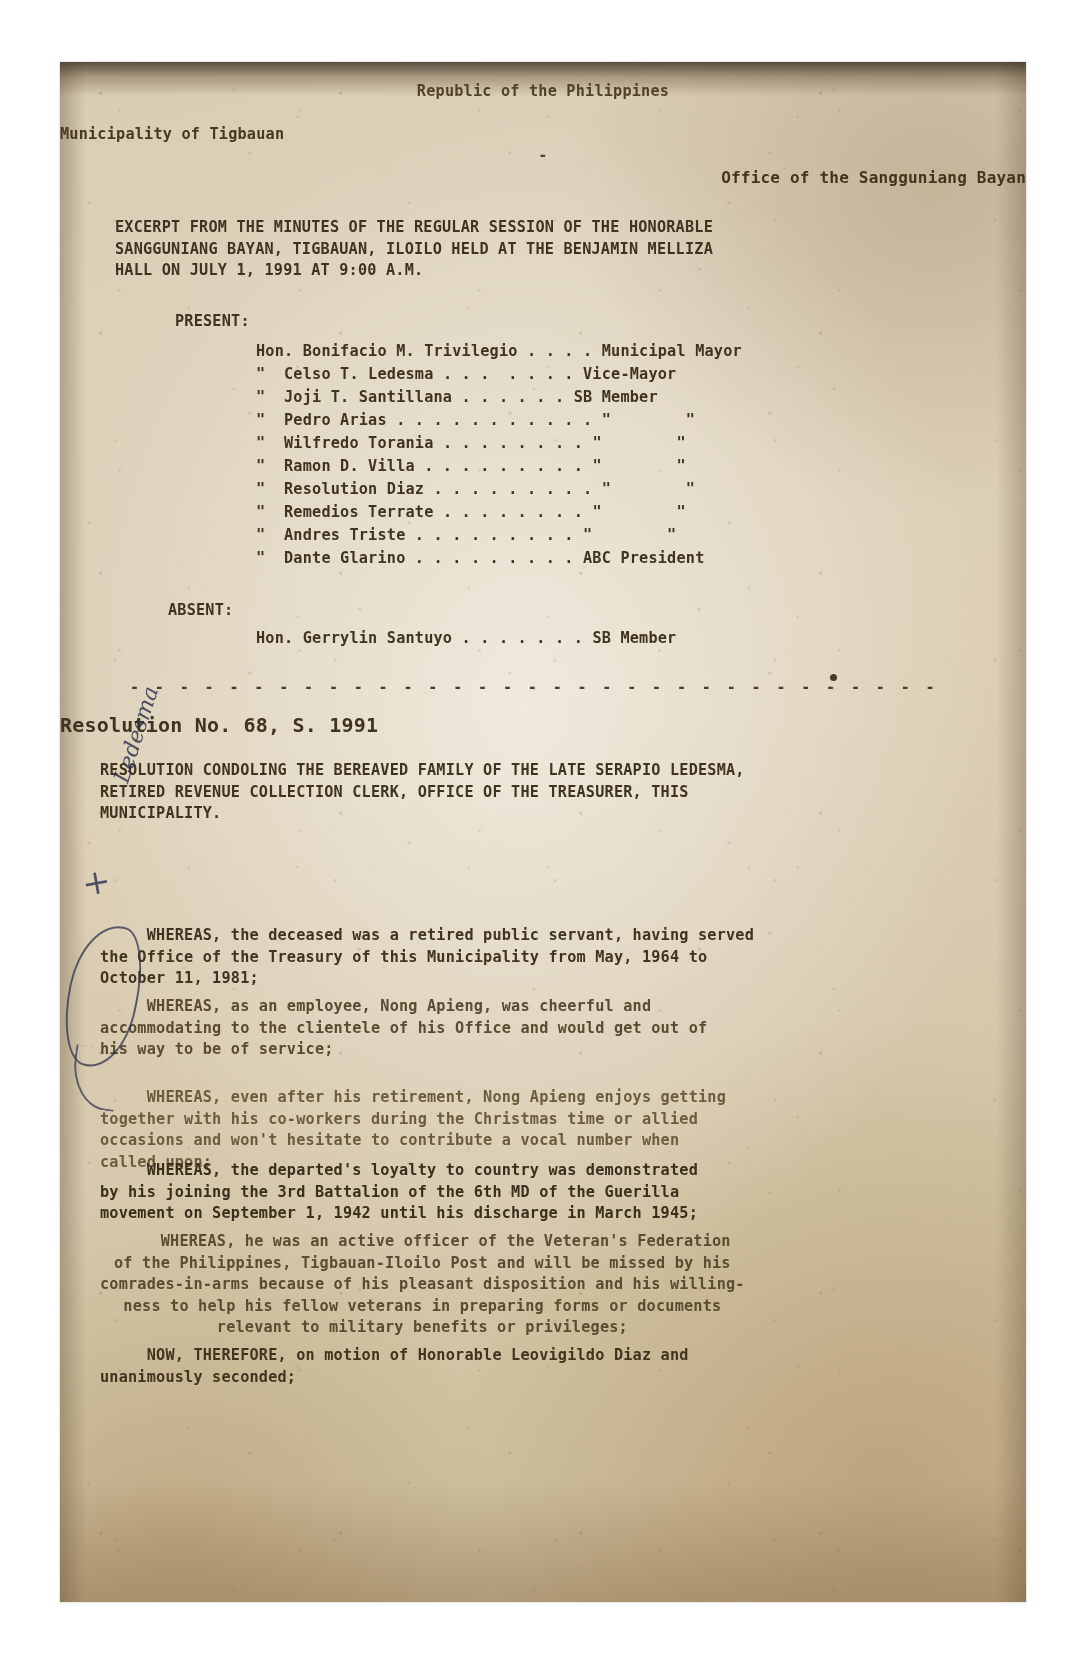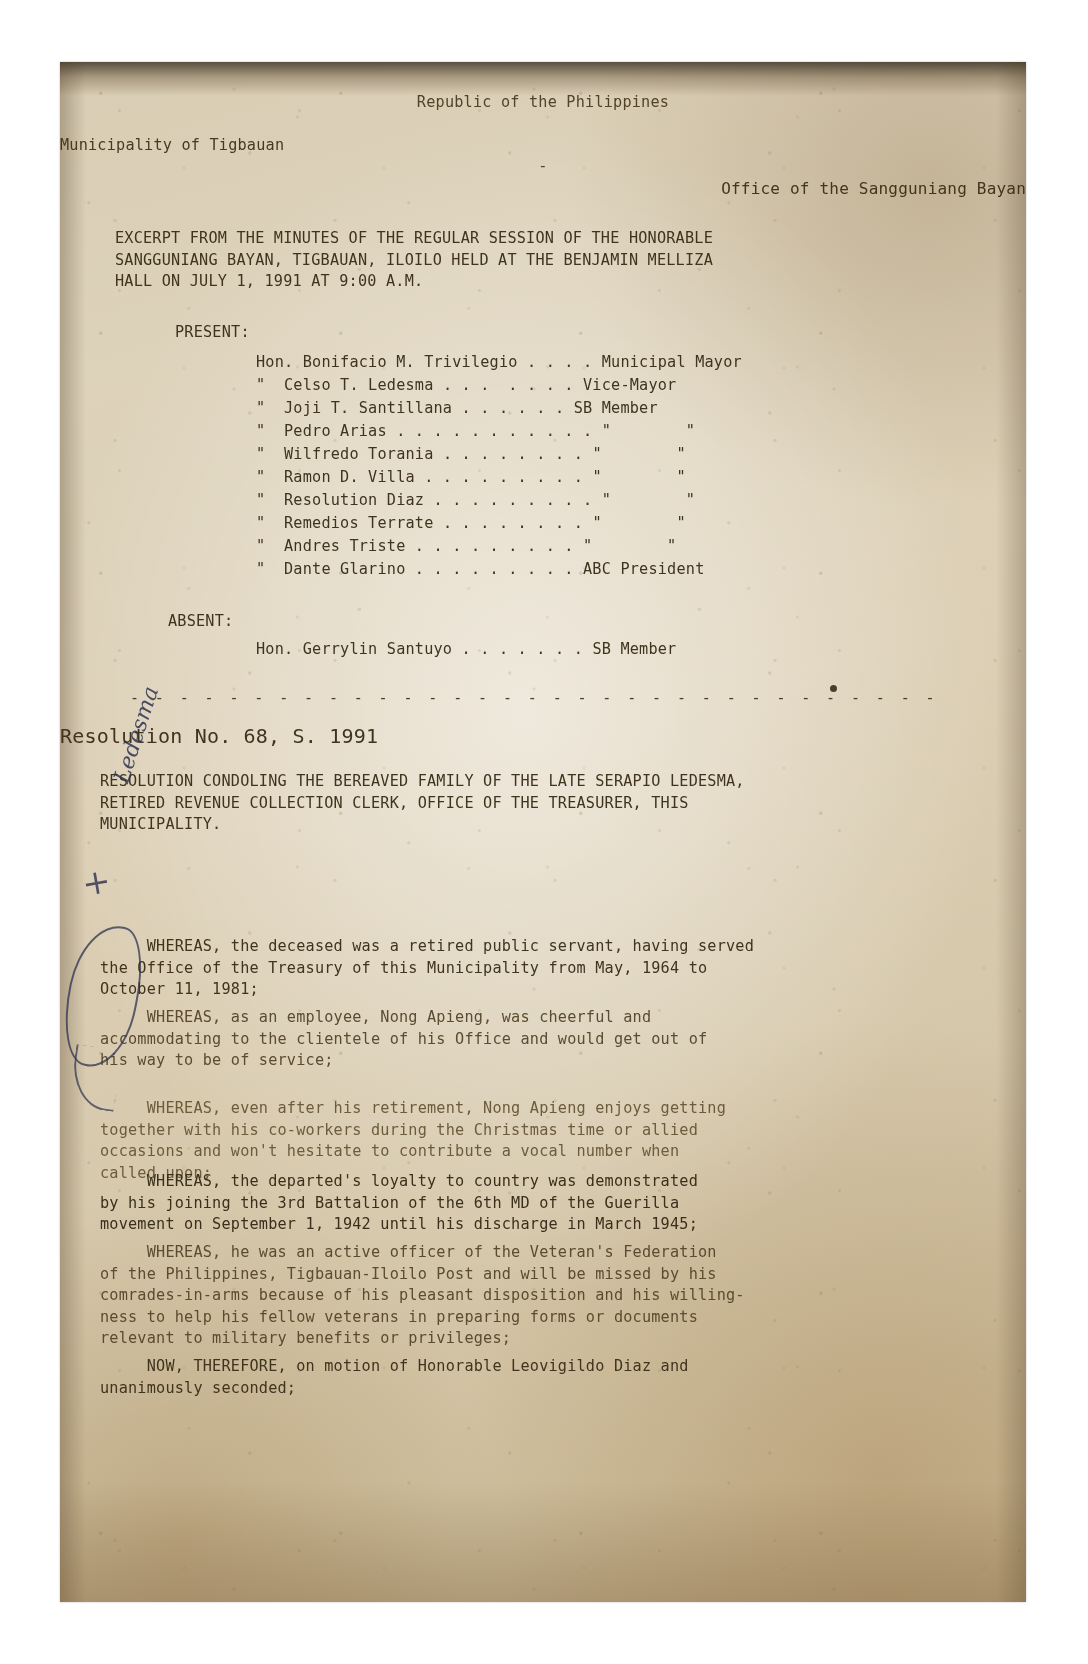--- a/index.html
+++ b/index.html
@@ -73,27 +73,28 @@
       radial-gradient(circle at 25% 72%, rgba(120,90,55,.26) 0 1.3px, transparent 2px),
       radial-gradient(circle at 46% 88%, rgba(120,90,55,.24) 0 1.1px, transparent 2px),
       radial-gradient(circle at 62% 53%, rgba(120,90,55,.2) 0 1px, transparent 2px),
       radial-gradient(circle at 9% 44%, rgba(120,90,55,.28) 0 1.2px, transparent 2px),
       radial-gradient(circle at 95% 22%, rgba(120,90,55,.22) 0 1.1px, transparent 2px);
     background-size: 240px 240px, 180px 180px, 300px 300px, 260px 260px, 340px 340px, 220px 220px, 280px 280px, 200px 200px, 320px 320px, 250px 250px;
   }
   
   #typed {
     position: absolute;
-    left: 0; top: 16px;
+    left: 0; top: 5px;
     width: 100%; height: 100%;
     color: #40341f;
     font-family: "DejaVu Sans Mono", monospace;
     font-size: 15.2px;
     line-height: 21.5px;
     letter-spacing: 0.2px;
+    font-weight: bold;
   }
   .block { position: absolute; white-space: pre; }
   .faint { color: #5b4c31; }
   .fainter { color: #6d5c3c; margin-top: 20px; }
   .ink { color: #3a2f1c; }
 
   
   #hdr1 { left: 0; top: 14px; width: 100%; text-align: center; color: #4a3c22; opacity: .95; }
   #hdr2 { left: 0; top: 36px; width: 100%; text-align: center; color: #4f4026; }
   #hdr3 { left: 0; top: 57px; width: 100%; color: #483a21; }
@@ -231,21 +232,21 @@
       <div class="para faint" style="left:40px; top:929px;">     WHEREAS, as an employee, Nong Apieng, was cheerful and
 accommodating to the clientele of his Office and would get out of
 his way to be of service;</div>
       <div class="para fainter" style="left:40px; top:1000px;">     WHEREAS, even after his retirement, Nong Apieng enjoys getting
 together with his co-workers during the Christmas time or allied
 occasions and won't hesitate to contribute a vocal number when
 called upon;</div>
       <div class="para ink" style="left:40px; top:1093px;">     WHEREAS, the departed's loyalty to country was demonstrated
 by his joining the 3rd Battalion of the 6th MD of the Guerilla
 movement on September 1, 1942 until his discharge in March 1945;</div>
-      <div class="para faint" style="left:40px; top:1164px;">     WHEREAS, he was an active officer of the Veteran's Federation
+      <div class="para faint" style="left:40px; top:1164px;text-align:center;">     WHEREAS, he was an active officer of the Veteran's Federation
 of the Philippines, Tigbauan-Iloilo Post and will be missed by his
 comrades-in-arms because of his pleasant disposition and his willing-
 ness to help his fellow veterans in preparing forms or documents
 relevant to military benefits or privileges;</div>
       <div class="para" style="left:40px; top:1278px;">     NOW, THEREFORE, on motion of Honorable Leovigildo Diaz and
 unanimously seconded;</div>
 
     </div>
 
     <div class="pen" id="pen-sig">Ledesma</div>

